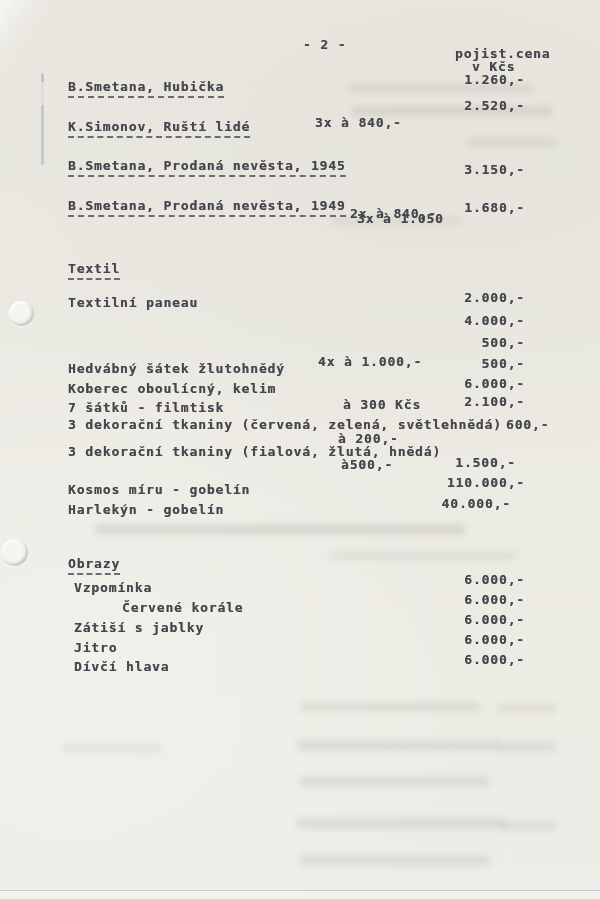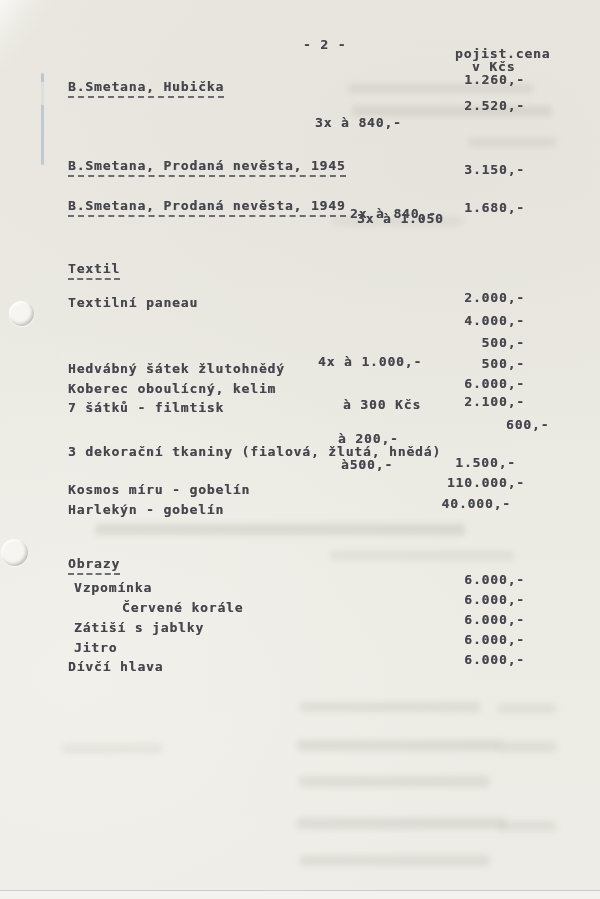--- a/index.html
+++ b/index.html
@@ -55,20 +55,21 @@
   <div class="ghost" style="left:300px;top:855px;width:190px;height:11px;opacity:.16;"></div>
   <div class="ghost" style="left:62px;top:744px;width:100px;height:9px;opacity:.12;"></div>
 
   <span class="txt" style="left:303px;top:37px;">- 2 -</span>
   <span class="txt" style="left:455px;top:46px;">pojist.cena</span>
   <span class="txt" style="left:472px;top:59px;">v Kčs</span>
 
   <span class="txt u" style="left:68px;top:79px;">B.Smetana, Hubička</span>
   <span class="txt price" style="left:429px;top:72px;">1.260,-</span>
 
+  <span class="txt u" style="left:68px;top:119px;">K.Simonov, Ruští lidé</span>
   <span class="txt" style="left:308px;top:115px;margin-left:7px;">3x à 840,-</span>
   <span class="txt price" style="left:429px;top:98px;">2.520,-</span>
 
   <span class="txt u" style="left:68px;top:158px;">B.Smetana, Prodaná nevěsta, 1945</span>
   <span class="txt" style="left:357px;top:167px;margin-top:44px;">3x à 1.050</span>
   <span class="txt price" style="left:429px;top:162px;">3.150,-</span>
 
   <span class="txt u" style="left:68px;top:198px;">B.Smetana, Prodaná nevěsta, 1949</span>
   <span class="txt" style="left:350px;top:206px;">2x à 840,-</span>
   <span class="txt price" style="left:429px;top:200px;">1.680,-</span>
@@ -86,20 +87,21 @@
   <span class="txt" style="left:68px;top:361px;">Hedvábný šátek žlutohnědý</span>
   <span class="txt price" style="left:429px;top:356px;">500,-</span>
 
   <span class="txt" style="left:68px;top:381px;">Koberec oboulícný, kelim</span>
   <span class="txt price" style="left:429px;top:376px;">6.000,-</span>
 
   <span class="txt" style="left:68px;top:400px;">7 šátků - filmtisk</span>
   <span class="txt" style="left:343px;top:397px;">à 300 Kčs</span>
   <span class="txt price" style="left:429px;top:394px;">2.100,-</span>
 
+  <span class="txt" style="left:68px;top:417px;">3 dekorační tkaniny (červená, zelená, světlehnědá)</span>
   <span class="txt" style="left:506px;top:417px;">600,-</span>
   <span class="txt" style="left:338px;top:431px;">à 200,-</span>
 
   <span class="txt" style="left:68px;top:444px;">3 dekorační tkaniny (fialová, žlutá, hnědá)</span>
   <span class="txt" style="left:341px;top:457px;">à500,-</span>
   <span class="txt price" style="left:420px;top:455px;">1.500,-</span>
 
   <span class="txt" style="left:68px;top:482px;">Kosmos míru - gobelín</span>
   <span class="txt price" style="left:429px;top:475px;">110.000,-</span>
 
@@ -113,17 +115,17 @@
 
   <span class="txt" style="left:74px;top:600px;margin-left:48px;">Červené korále</span>
   <span class="txt price" style="left:429px;top:592px;">6.000,-</span>
 
   <span class="txt" style="left:74px;top:620px;">Zátiší s jablky</span>
   <span class="txt price" style="left:429px;top:612px;">6.000,-</span>
 
   <span class="txt" style="left:74px;top:640px;">Jitro</span>
   <span class="txt price" style="left:429px;top:632px;">6.000,-</span>
 
-  <span class="txt" style="left:68px;top:659px;">Dívčí hlava</span>
+  <span class="txt" style="left:74px;top:659px;">Dívčí hlava</span>
   <span class="txt price" style="left:429px;top:652px;">6.000,-</span>
 
   <div class="scan-edge"></div>
 </div>
 
 </body></html>

